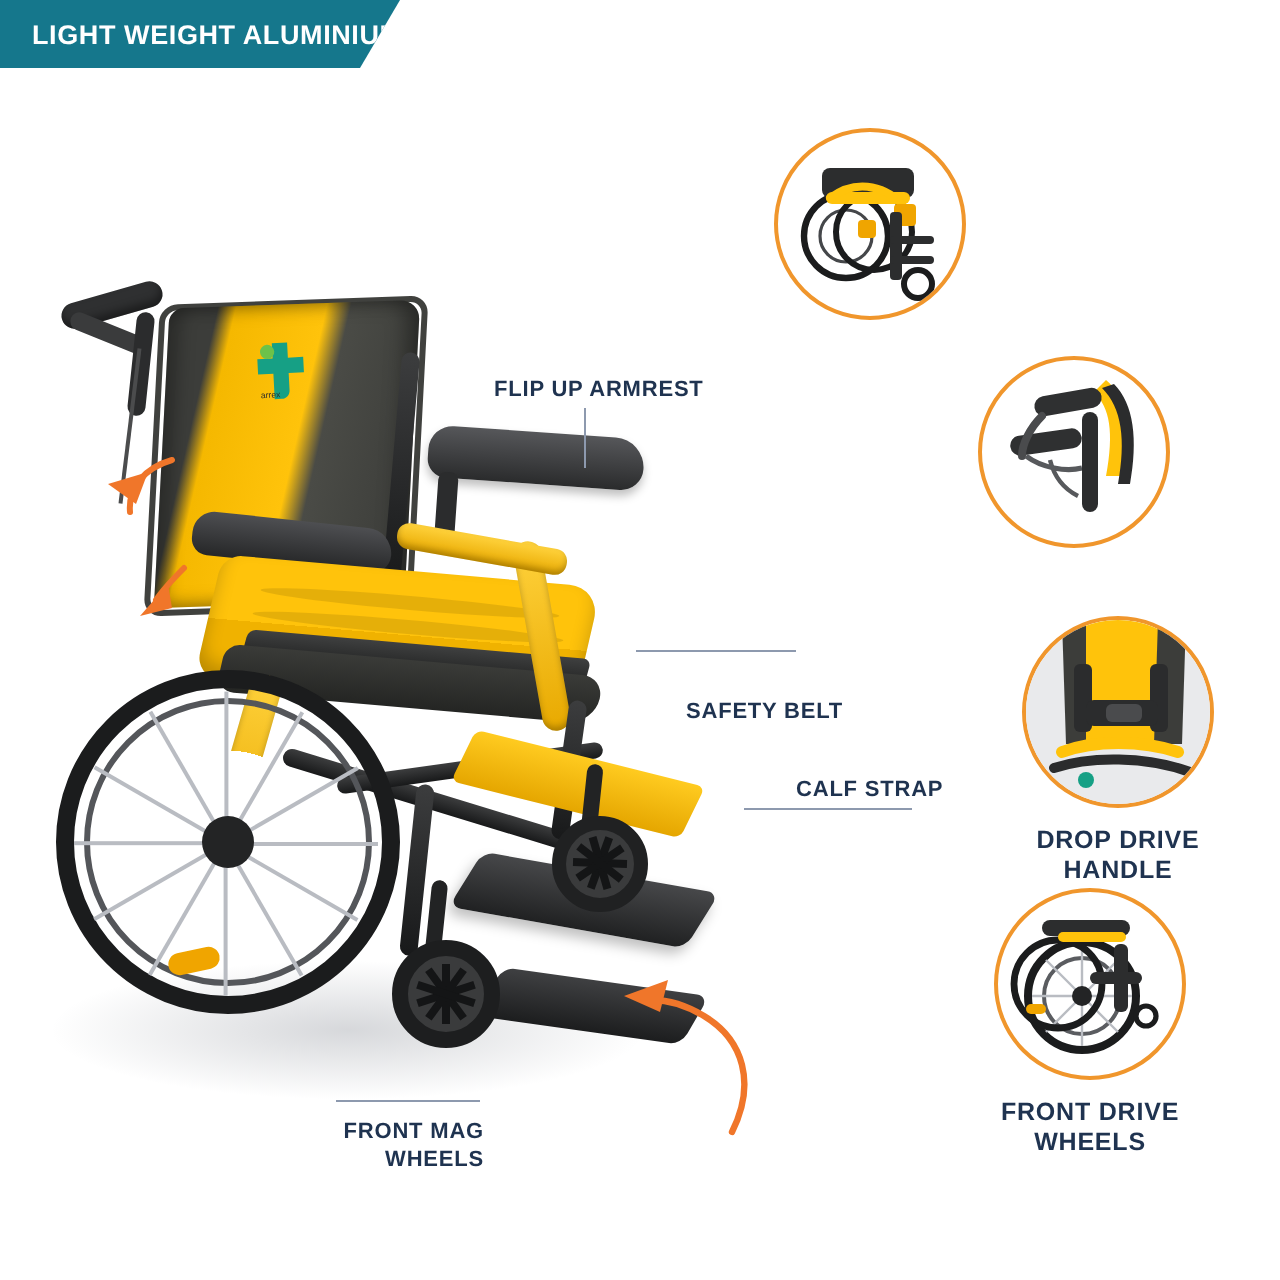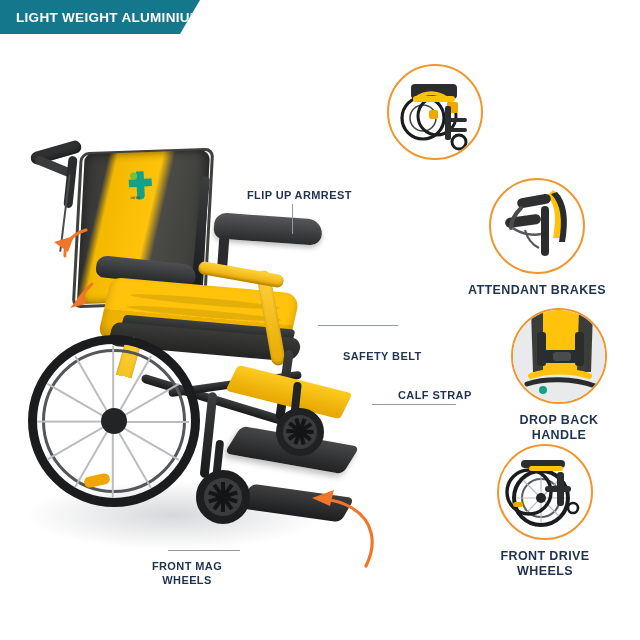--- a/index.html
+++ b/index.html
@@ -131,21 +131,21 @@
     position:absolute;left:226px;top:350px;width:104px;height:26px;
     background:linear-gradient(180deg,#3f4042,#1c1d1e);
     transform:rotate(8deg) skewX(-22deg);border-radius:6px;
   }
 
   
   .callout-label{
     position:absolute;color:#1f3350;font-size:11px;font-weight:bold;letter-spacing:.4px;
     white-space:nowrap;line-height:14px;
   }
-  .callout-label.two{white-space:normal;text-align:center;}
+  .callout-label.two{white-space:normal;text-align:right;}
   .leader{position:absolute;background:#8d99ae;}
 
   
   .feature{position:absolute;width:150px;text-align:center;}
   .feature .circle{
     width:92px;height:92px;border-radius:50%;border:2px solid #f0962c;
     margin:0 auto;position:relative;overflow:hidden;background:#fff;
   }
   .feature .cap{
     margin-top:9px;color:#1f3350;font-size:12.5px;font-weight:bold;
@@ -308,43 +308,40 @@
         <path d="M62 10 C72 18, 74 34, 70 58 L62 58 C66 36, 64 24, 56 16 Z" fill="#ffc30b"></path>
         <path d="M66 12 C76 22, 78 40, 74 62 L68 62 C72 40, 70 24, 60 14 Z" fill="#2b2c2d"></path>
         <rect x="26" y="16" width="34" height="10" rx="5" fill="#2f3031" transform="rotate(-10 43 21)"></rect>
         <rect x="14" y="36" width="36" height="10" rx="5" fill="#2f3031" transform="rotate(-8 32 41)"></rect>
         <path d="M30 28 C24 34, 20 42, 20 48" fill="none" stroke="#4a4b4d" stroke-width="4" stroke-linecap="round"></path>
         <path d="M22 48 C30 54, 42 56, 50 54" fill="none" stroke="#57595c" stroke-width="2.6"></path>
         <path d="M34 50 C36 58, 40 64, 48 68" fill="none" stroke="#57595c" stroke-width="2.2"></path>
         <rect x="50" y="26" width="8" height="50" rx="4" fill="#2b2c2d"></rect>
       </svg>
     </div>
-    <div class="cap">
-      <div>ATTENDANT BRAKES</div>
-    </div>
   </div>
 
   <div class="feature" style="left:484px;top:308px;">
     <div class="circle">
       <svg class="thumb" viewBox="0 0 92 92">
         <rect x="0" y="0" width="92" height="92" fill="#e9eaec"></rect>
         <path d="M26 0 L70 0 L66 62 L30 62 Z" fill="#ffc30b"></path>
         <path d="M18 0 L30 0 L30 62 L20 62 Z" fill="#3c3d3a"></path>
         <path d="M66 0 L80 0 L78 62 L64 62 Z" fill="#3c3d3a"></path>
         <rect x="24" y="22" width="9" height="34" rx="3" fill="#2b2c2d"></rect>
         <rect x="62" y="22" width="9" height="34" rx="3" fill="#2b2c2d"></rect>
         <rect x="30" y="40" width="36" height="13" rx="4" fill="#2b2c2d"></rect>
         <rect x="40" y="42" width="18" height="9" rx="3" fill="#4a4b4d"></rect>
         <path d="M18 66 C34 60, 58 60, 76 66" fill="none" stroke="#ffc30b" stroke-width="6" stroke-linecap="round"></path>
         <path d="M14 74 C32 68, 60 68, 82 76" fill="none" stroke="#2b2c2d" stroke-width="5" stroke-linecap="round"></path>
         <circle cx="30" cy="80" r="4" fill="#16a085"></circle>
       </svg>
     </div>
     <div class="cap">
-      <div>DROP BACK</div>
+      <div>DROP DRIVE</div>
       <div>HANDLE</div>
     </div>
   </div>
 
   <div class="feature" style="left:470px;top:444px;">
     <div class="circle">
       <svg class="thumb" viewBox="0 0 92 92">
         <circle cx="42" cy="52" r="27" fill="none" stroke="#1b1c1d" stroke-width="4"></circle>
         <circle cx="42" cy="52" r="19" fill="none" stroke="#5a5c60" stroke-width="2"></circle>
         <g stroke="#b9bcc2" stroke-width="1.2">

